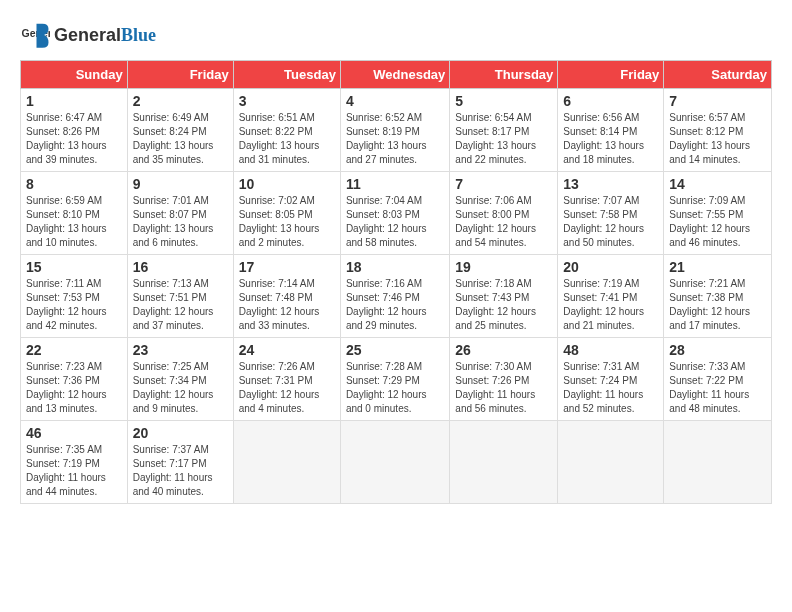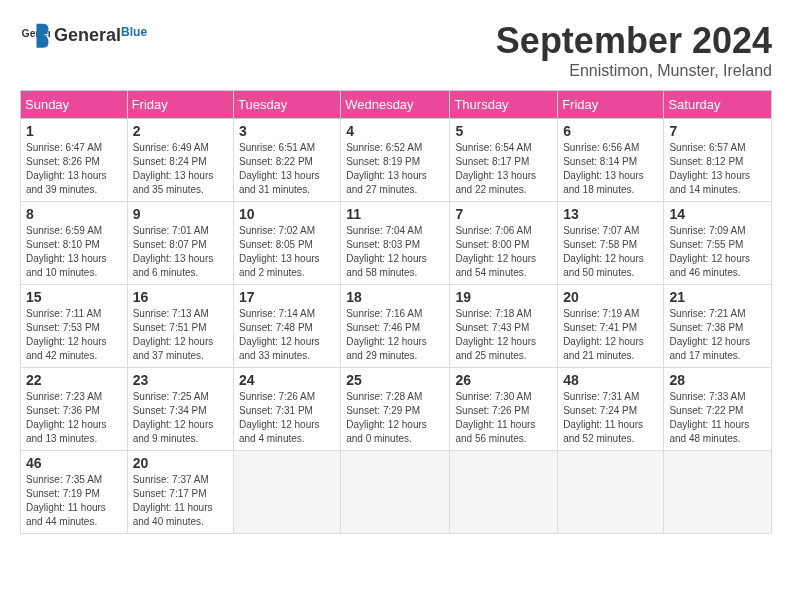--- a/index.html
+++ b/index.html
@@ -15,39 +15,39 @@
       justify-content: space-between;
       align-items: flex-start;
       margin-bottom: 10px;
     }
     .logo {
       display: flex;
       align-items: center;
       gap: 4px;
     }
     .logo-text-general { font-size: 18px; font-weight: bold; color: #333; }
-    .logo-text-blue { font-size: 12px; font-weight: bold; color: #1a6fad; }
+    .logo-text-blue { font-size: 18px; font-weight: bold; color: #1a6fad; font-family: Liberation Serif, serif; }
     .logo-icon {
       width: 30px;
       height: 30px;
     }
     .title-block { text-align: right; }
     .month-title { font-size: 36px; font-weight: bold; color: #333; }
     .location { font-size: 16px; color: #555; }
     .calendar {
       width: 100%;
       border-collapse: collapse;
     }
     .calendar th {
-      background: #ec4899;
+      background: #ef4444;
       color: #fff;
       font-size: 13px;
-      font-weight: normal;
+      font-weight: bold;
       padding: 6px 4px;
-      text-align: left;
+      text-align: right;
       border: 1px solid #ccc;
     }
     .calendar td {
       vertical-align: top;
       border: 1px solid #ddd;
       padding: 4px 5px;
       font-size: 10.5px;
       color: #333;
       background: #fff;
       width: 113px;
@@ -78,24 +78,20 @@
       <text x="2" y="22" font-size="14" font-weight="bold" fill="#333">General</text>
       <path d="M30 5 Q38 5 38 12 Q38 18 32 20 Q38 22 38 30 Q38 37 30 37 L22 37 L22 5 Z" fill="#1a6fad"></path>
     </svg>
     <div>
       <div style="display:flex; gap:0">
         <span class="logo-text-general">General</span>
         <span class="logo-text-blue">Blue</span>
       </div>
     </div>
   </div>
-  <div class="title-block">
-    <div class="month-title">September 2024</div>
-    <div class="location">Ennistimon, Munster, Ireland</div>
-  </div>
 </div>
 
 <table class="calendar">
   <thead>
     <tr>
       <th>Sunday</th>
       <th>Friday</th>
       <th>Tuesday</th>
       <th>Wednesday</th>
       <th>Thursday</th>

